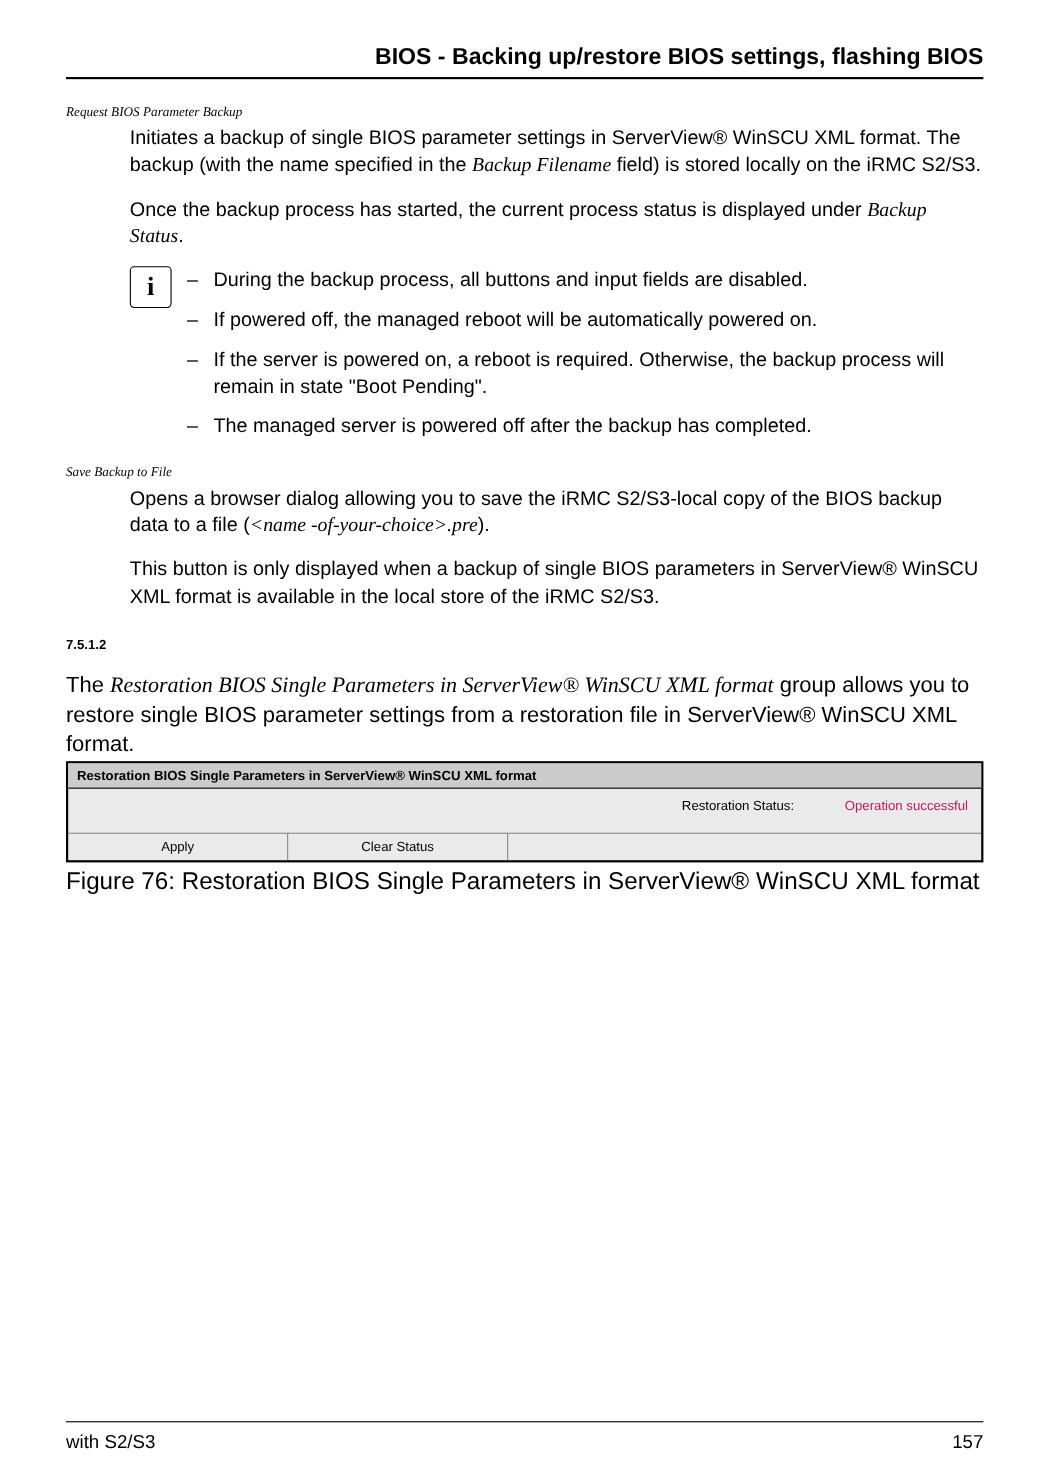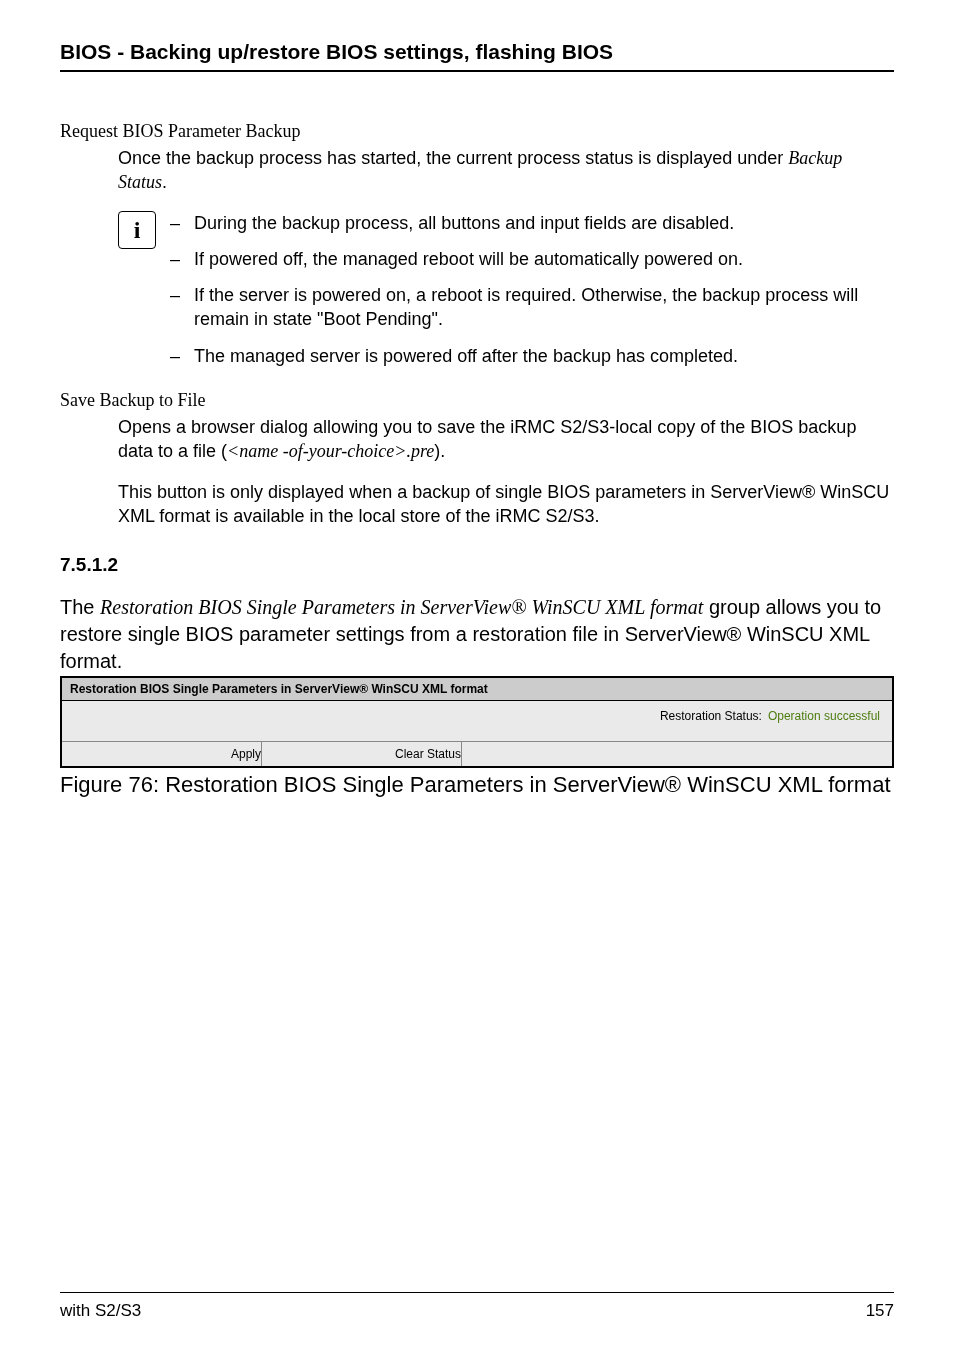--- a/index.html
+++ b/index.html
@@ -7,90 +7,90 @@
       font-family: Arial, Helvetica, sans-serif;
       font-size: 18px;
       color: #000;
       background: #fff;
       width: 954px;
       height: 1349px;
       position: relative;
       padding: 40px 60px 0 60px;
     }
     .header-title {
-      text-align: left;
+      text-align: right;
       font-weight: bold;
       font-size: 21px;
       padding-bottom: 6px;
       border-bottom: 2px solid #000;
-      margin-bottom: 49px;
+      margin-bottom: 22px;
     }
     .italic-term { font-style: italic; font-family: Georgia, 'Times New Roman', serif; }
-    .section-label { font-family: Georgia, 'Times New Roman', serif; font-size: 18px; margin-bottom: 4px; }
+    .section-label { font-style: italic; font-family: Georgia, 'Times New Roman', serif; font-size: 12px; margin-bottom: 4px; }
     .indent-block { margin-left: 58px; margin-bottom: 16px; }
     .para { margin-bottom: 16px; line-height: 1.35; font-size: 18px; }
     .info-row { display: flex; gap: 10px; margin-left: 58px; margin-bottom: 10px; }
     .info-icon-box {
       border: 1.5px solid #000;
       border-radius: 4px;
       width: 38px; height: 38px;
       display: flex; align-items: center; justify-content: center;
       flex-shrink: 0;
       font-family: Georgia, serif;
       font-weight: bold;
       font-size: 24px;
       line-height: 1;
     }
     .info-content { flex: 1; }
     .notes-title { font-weight: bold; margin-bottom: 10px; }
     .bullet-row { display: flex; gap: 14px; margin-bottom: 12px; margin-left: 4px; line-height: 1.35; }
     .bullet-dash { flex-shrink: 0; }
     .bullet-text { flex: 1; }
-    .subsection-row { display: flex; margin-top: 24px; margin-bottom: 16px; font-weight: bold; font-size: 19px; line-height: 1.35; }
+    .subsection-row { display: flex; margin-top: 24px; margin-bottom: 16px; font-weight: bold; font-size: 12px; line-height: 1.35; }
     .subnum { width: 85px; flex-shrink: 0; }
     .subtitle { flex: 1; }
     .para-full { margin-bottom: 1px; line-height: 1.35; font-size: 20px; }
     .ui-panel {
       border: 2px solid #000;
       background: #eaeaea;
       font-family: Arial, sans-serif;
       font-size: 12px;
       margin-bottom: 4px;
     }
     .ui-panel-header {
       background: #ccc;
       font-weight: bold;
       padding: 4px 8px;
       border-bottom: 1px solid #000;
     }
     .ui-panel-body { padding: 8px 12px 8px 12px; }
     .ui-field-row { display: flex; align-items: center; margin-bottom: 4px; justify-content: flex-end; }
     .ui-label { width: 128px; text-align: right; padding-right: 6px; }
-    .ui-val-green { color: #4d7c0f; }
+    .ui-val-green { color: #be185d; margin-left: 40px; }
     .ui-file-input {
       border: 1.5px solid #555;
       background: #fff;
       height: 20px;
       width: 340px;
       padding: 1px 3px;
       font-size: 12px;
     }
     .ui-browse-btn {
       border: 1.5px solid #555;
       border-radius: 3px;
       background: linear-gradient(#fdfdfd, #e2e2e2);
       padding: 1px 10px;
       font-size: 12px;
       margin-left: 4px;
       cursor: pointer;
     }
     .ui-btn-row { display: flex; border-top: 1px solid #888; margin-top: 6px; }
     .ui-action-btn {
       flex: 0 0 200px;
-      text-align: right;
+      text-align: center;
       padding: 5px 0;
       border-right: 1px solid #888;
       cursor: pointer;
       font-size: 12px;
     }
     .figure-caption { font-size: 22px; margin-top: 2px; }
     .footer {
       position: absolute;
       bottom: 28px;
       left: 60px; right: 60px;
@@ -101,20 +101,23 @@
       font-size: 17px;
     }
   </style>
 </head>
 <body>
 
 <div class="header-title">BIOS - Backing up/restore BIOS settings, flashing BIOS</div>
 
 <div class="section-label">Request BIOS Parameter Backup</div>
 <div class="indent-block">
+  <p class="para">
+    <span>Initiates a backup of single BIOS parameter settings in ServerView® WinSCU XML format. The backup (with the name specified in the </span><span class="italic-term">Backup Filename</span><span> field) is stored locally on the iRMC S2/S3.</span>
+  </p>
   <p class="para">
     <span>Once the backup process has started, the current process status is displayed under </span><span class="italic-term">Backup Status</span><span>.</span>
   </p>
 </div>
 
 <div class="info-row">
   <div class="info-icon-box">i</div>
   <div class="info-content">
     <div class="bullet-row">
         <span class="bullet-dash">–</span>

